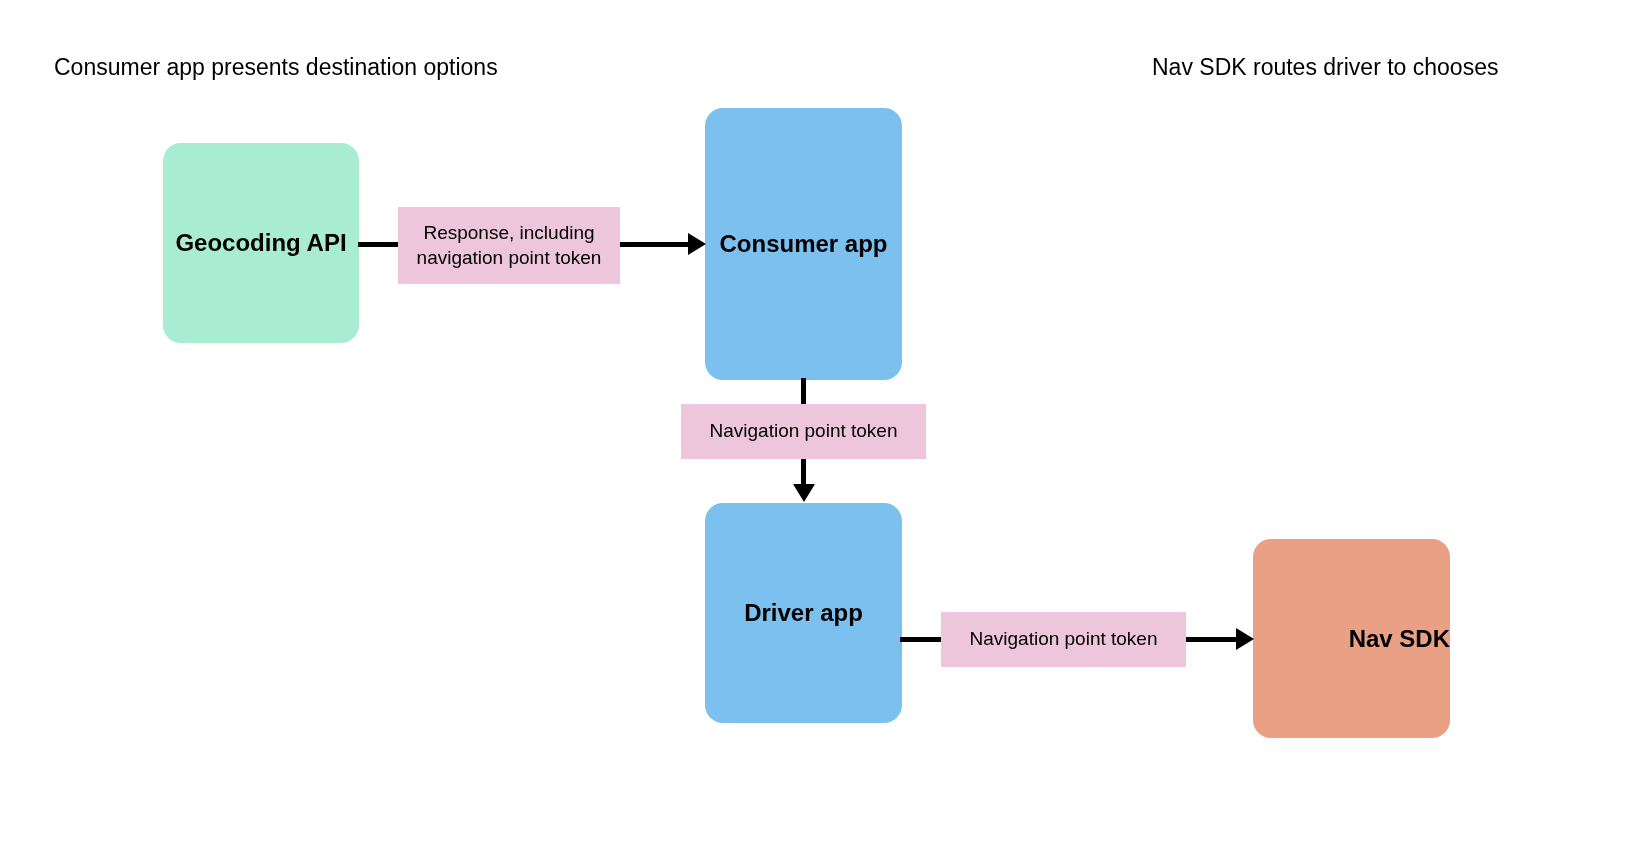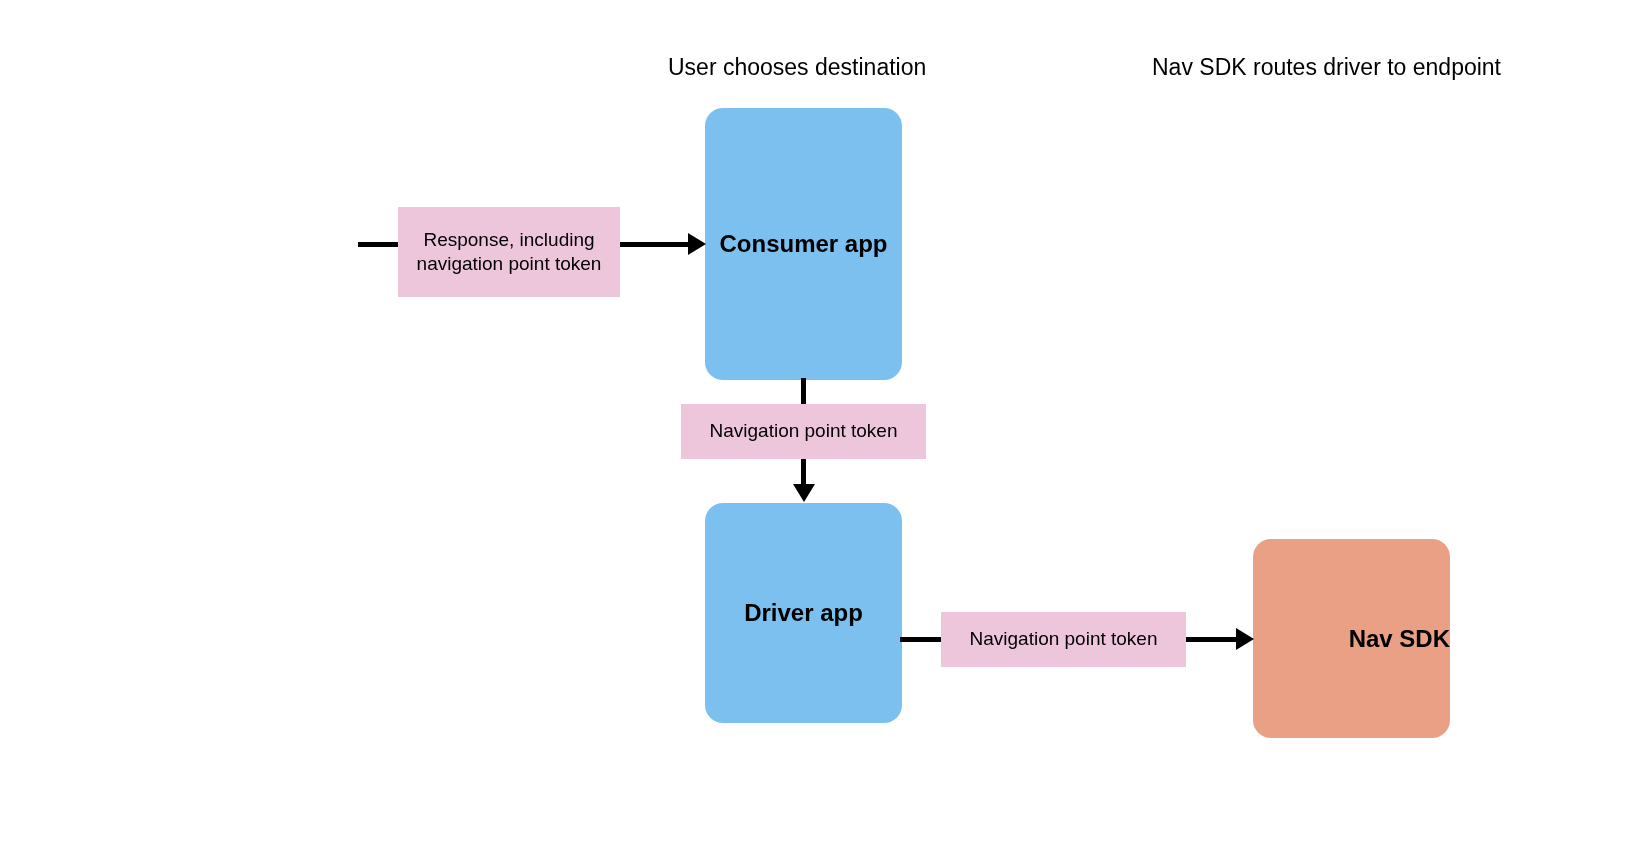--- a/index.html
+++ b/index.html
@@ -82,21 +82,21 @@
   }
   .edge-label-text {
     font-size: 19px;
     color: #000000;
     text-align: center;
     line-height: 1.28;
     white-space: pre-line;
   }
   #label-response {
     left: 398px; top: 207px;
-    width: 222px; height: 90px;
+    width: 222px; height: 77px;
   }
   #label-token-mid {
     left: 681px; top: 404px;
     width: 245px; height: 55px;
   }
   #label-token-bottom {
     left: 941px; top: 612px;
     width: 245px; height: 55px;
   }
 
@@ -146,38 +146,41 @@
   #line-driver-to-label { left: 900px; top: 637px; width: 45px; }
   
   #line-label-to-navsdk { left: 1182px; top: 637px; width: 56px; }
   #arrow-to-navsdk { left: 1236px; top: 628px; }
 </style>
 </head>
 <body>
 
 <div id="canvas" style="background: rgb(255, 255, 255);">
 
-  <div class="col-header" id="header-user">User chooses destination</div>
-  <div class="col-header" id="header-navsdk">Nav SDK routes driver to endpoint</div>
+  <div class="col-header" id="header-consumer">Consumer app presents destination options</div>
+  <div class="col-header" id="header-navsdk">Nav SDK routes driver to chooses</div>
 
   <div class="edge-line-h" id="line-geo-to-label"></div>
 
   <div class="edge-line-h" id="line-label-to-consumer"></div>
   <div class="arrowhead-right" id="arrow-to-consumer"></div>
 
   <div class="edge-line-v" id="line-consumer-down"></div>
 
   <div class="edge-line-v" id="line-token-to-driver"></div>
   <div class="arrowhead-down" id="arrow-to-driver"></div>
 
   <div class="edge-line-h" id="line-driver-to-label"></div>
 
   <div class="edge-line-h" id="line-label-to-navsdk"></div>
   <div class="arrowhead-right" id="arrow-to-navsdk"></div>
 
+  <div class="node" id="node-geocoding" style="background: rgb(168, 236, 211);">
+    <span class="node-label">Geocoding API</span>
+  </div>
 
   <div class="node" id="node-consumer" style="background: rgb(124, 192, 240);">
     <span class="node-label">Consumer app</span>
   </div>
 
   <div class="node" id="node-driver" style="background: rgb(124, 192, 240);">
     <span class="node-label">Driver app</span>
   </div>
 
   <div class="node" id="node-navsdk" style="background: rgb(233, 160, 133);">

